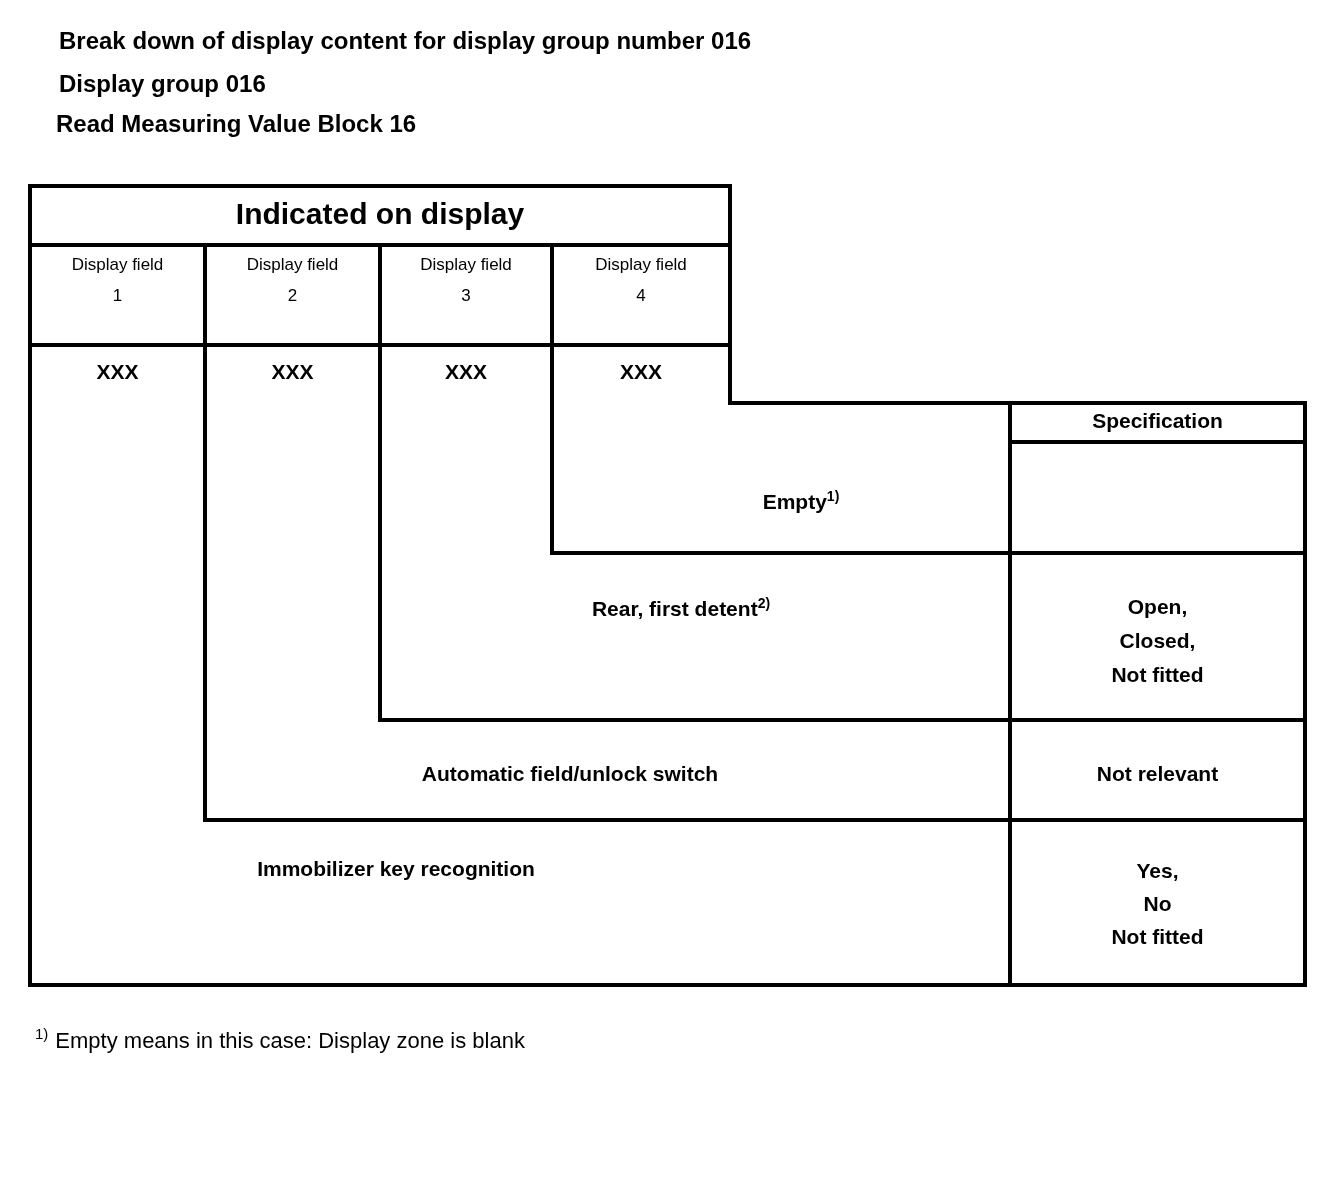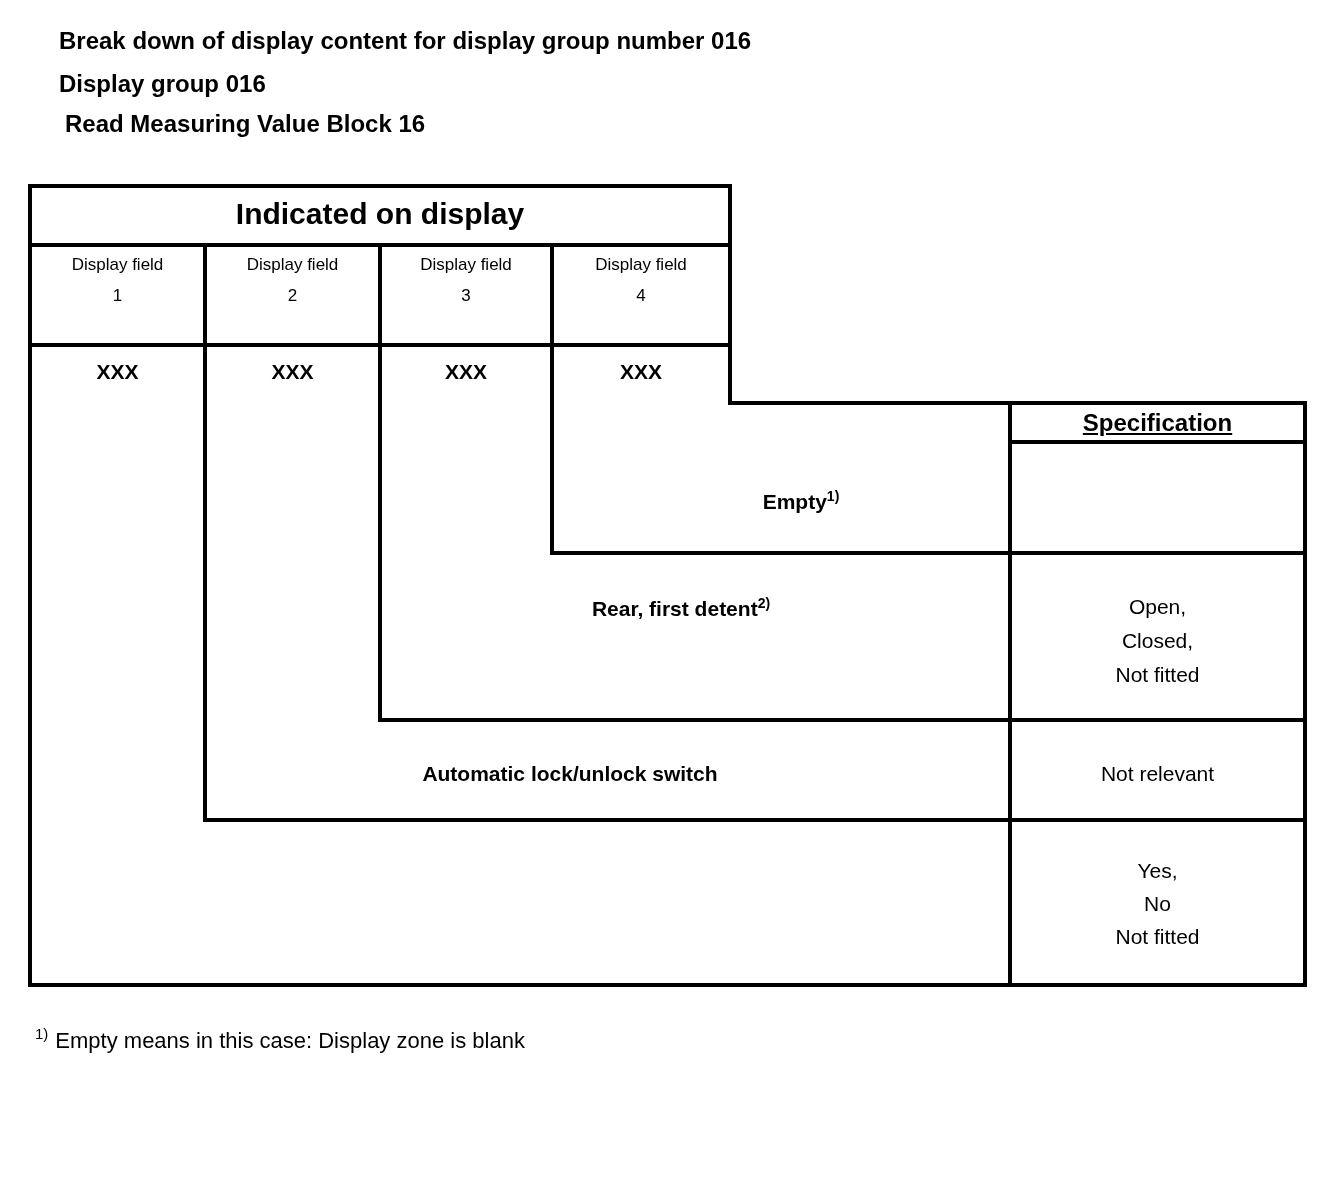--- a/index.html
+++ b/index.html
@@ -10,35 +10,35 @@
     font-family:"Liberation Sans","DejaVu Sans",sans-serif;
     color:#000000;
     overflow:hidden;
   }
   .abs{position:absolute;}
   .ln{position:absolute;background:#000000;}
   .c{text-align:center;}
   .title{font-size:24px;font-weight:bold;white-space:nowrap;margin-left:24px;}
   .cell{font-size:17px;line-height:31px;}
   .body-txt{font-size:21px;white-space:nowrap;font-weight:bold;}
-  .spec-block{font-size:21px;}
+  .spec-block{font-size:21px;font-weight:bold;}
   .big-head{font-size:30px;font-weight:bold;}
-  .spec-head{font-size:24px;font-weight:bold;text-decoration:underline;}
+  .spec-head{font-size:21px;font-weight:bold;}
   .sup-ref{font-size:14px;position:relative;top:-8px;}
   .footnote{font-size:22px;white-space:nowrap;}
   .footnote .fn-marker{font-size:15px;position:relative;top:-9px;margin-right:7px;}
 </style>
 </head>
 <body>
 
 <div class="page">
 
   <div class="abs title" style="left:35px;top:27px;">Break down of display content for display group number 016</div>
   <div class="abs title" style="left:35px;top:70px;">Display group 016</div>
-  <div class="abs title" style="left:41px;top:110px;">Read Measuring Value Block 16</div>
+  <div class="abs title" style="left:32px;top:110px;">Read Measuring Value Block 16</div>
 
   <div>
 
     <div class="ln" style="left:28px;top:184px;width:4px;height:803px;"></div>
     <div class="ln" style="left:203px;top:243px;width:4px;height:579px;"></div>
     <div class="ln" style="left:378px;top:243px;width:4px;height:479px;"></div>
     <div class="ln" style="left:550px;top:243px;width:4px;height:312px;"></div>
     <div class="ln" style="left:728px;top:184px;width:4px;height:221px;"></div>
     <div class="ln" style="left:1008px;top:401px;width:4px;height:586px;"></div>
     <div class="ln" style="left:1303px;top:401px;width:4px;height:586px;"></div>
@@ -79,21 +79,22 @@
   <div class="abs body-txt c" style="left:552px;top:360px;width:178px;">XXX</div>
 
   <div class="abs spec-head c" style="left:1010px;top:409px;width:295px;">Specification</div>
 
   <div class="abs body-txt c" style="left:601px;top:490px;width:400px;text-align:center;">
     <span>Empty</span><span class="sup-ref">1)</span>
   </div>
   <div class="abs body-txt c" style="left:481px;top:597px;width:400px;">
     <span>Rear, first detent</span><span class="sup-ref">2)</span>
   </div>
-  <div class="abs body-txt c" style="left:370px;top:762px;width:400px;">Automatic lock/unlock switch</div>
+  <div class="abs body-txt c" style="left:370px;top:762px;width:400px;">Automatic field/unlock switch</div>
+  <div class="abs body-txt c" style="left:196px;top:857px;width:400px;">Immobilizer key recognition</div>
 
   <div class="abs spec-block c" style="left:1010px;top:590px;width:295px;line-height:34px;">
     <div>Open,</div>
     <div>Closed,</div>
     <div>Not fitted</div>
   </div>
   <div class="abs spec-block c" style="left:1010px;top:762px;width:295px;">Not relevant</div>
   <div class="abs spec-block c" style="left:1010px;top:854px;width:295px;line-height:33px;">
     <div>Yes,</div>
     <div>No</div>

